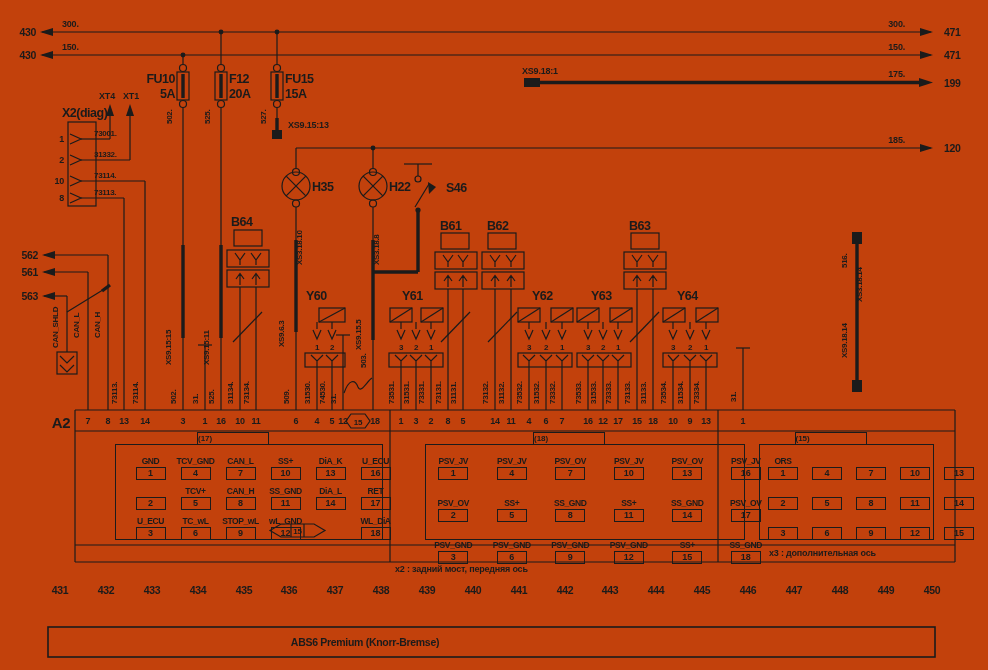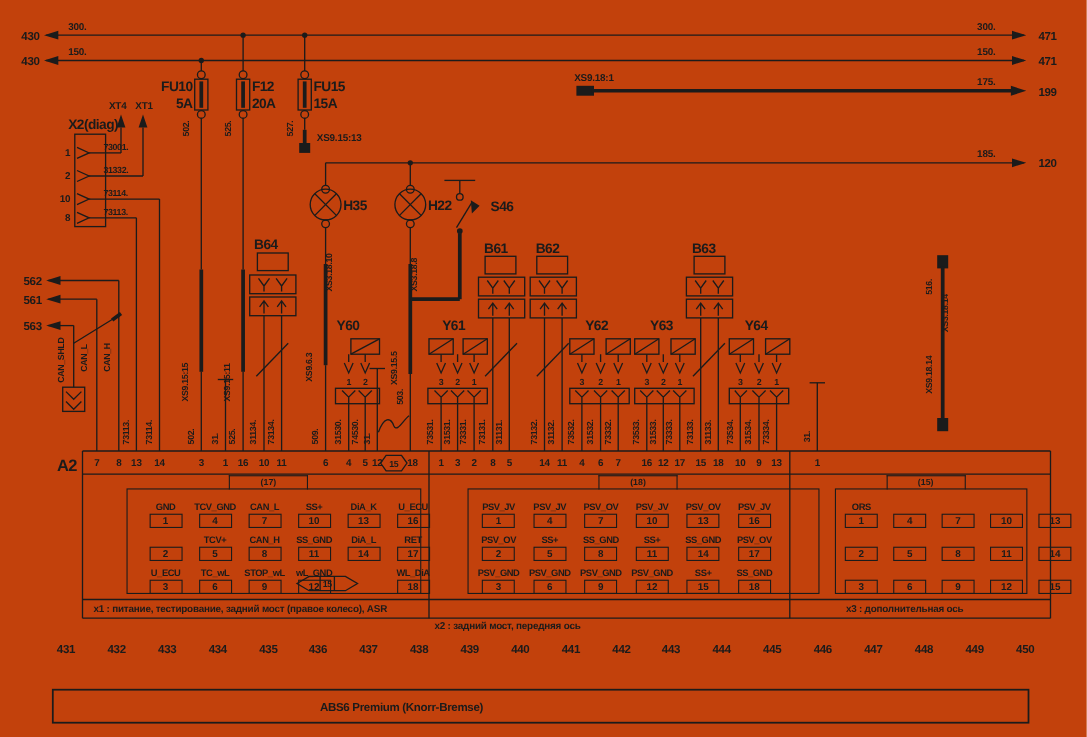--- a/index.html
+++ b/index.html
@@ -10,24 +10,24 @@
   .s9{font-size:9px;letter-spacing:-0.2px;}
   .s10{font-size:10.5px;letter-spacing:-0.3px;}
   .s12{font-size:12.5px;letter-spacing:-0.5px;}
   .s15{font-size:15px;letter-spacing:-0.5px;}
   .mid{text-anchor:middle;}.end{text-anchor:end;}
   .ln{stroke:#1b1b1b;stroke-width:1.2;fill:none;}
   .lt{stroke:#1b1b1b;stroke-width:3.4;fill:none;}
   .bx{stroke:#1b1b1b;stroke-width:1.2;fill:none;}
   .fl{fill:#1b1b1b;stroke:none;}
   .a2block{position:absolute;height:108px;}
-  .a2tab{position:absolute;top:0;left:50%;transform:translateX(-50%);width:70px;height:12px;border:1.2px solid #1b1b1b;border-bottom:none;text-align:center;font-size:8px;font-weight:700;line-height:12px;color:#1b1b1b;margin-left:11px;}
+  .a2tab{position:absolute;top:0;left:50%;transform:translateX(-50%);width:70px;height:12px;border:1.2px solid #1b1b1b;border-bottom:none;text-align:left;font-size:8px;font-weight:700;line-height:12px;color:#1b1b1b;}
   .a2box{position:absolute;top:12px;left:0;right:0;height:96px;border:1.3px solid #1b1b1b;box-sizing:border-box;display:grid;grid-auto-rows:30px;padding-top:5px;margin-left:32px;}
   .g6a{grid-template-columns:repeat(6,45px);padding-left:12px;}
-  .g6b{grid-template-columns:repeat(6,46.5px);padding-left:4px;}
+  .g6b{grid-template-columns:repeat(6,46.5px);padding-left:4px;gap:12px;}
   .g5{grid-template-columns:repeat(5,44px);padding-left:1px;}
   .cell{display:flex;flex-direction:column;align-items:center;justify-content:flex-end;}
   .clabel{font-size:8.5px;font-weight:700;color:#1b1b1b;height:11px;line-height:11px;white-space:nowrap;letter-spacing:-0.4px;}
   .cnum{width:30px;height:13px;border:1.3px solid #1b1b1b;box-sizing:border-box;font-size:9px;font-weight:700;color:#1b1b1b;text-align:center;line-height:11px;background:transparent;}
   .cnum:empty{border-color:transparent;}
   .caption{position:absolute;font-size:9px;font-weight:700;color:#1b1b1b;white-space:nowrap;letter-spacing:-0.2px;}
 </style>
 </head>
 <body>
 
@@ -693,16 +693,15 @@
           <div class="clabel"></div>
           <div class="cnum">12</div>
         </div>
         <div class="cell">
           <div class="clabel"></div>
           <div class="cnum">15</div>
         </div>
       </div>
 </div>
 
-<div class="caption" style="left:85px;top:548px;">x1 :  питание, тестирование, задний мост (правое колесо), ASR</div>
 <div class="caption" style="left:395px;top:564px;">x2 :  задний мост, передняя ось</div>
 <div class="caption" style="left:769px;top:548px;">x3 :  дополнительная ось</div>
 </div>
 
 </body></html>

